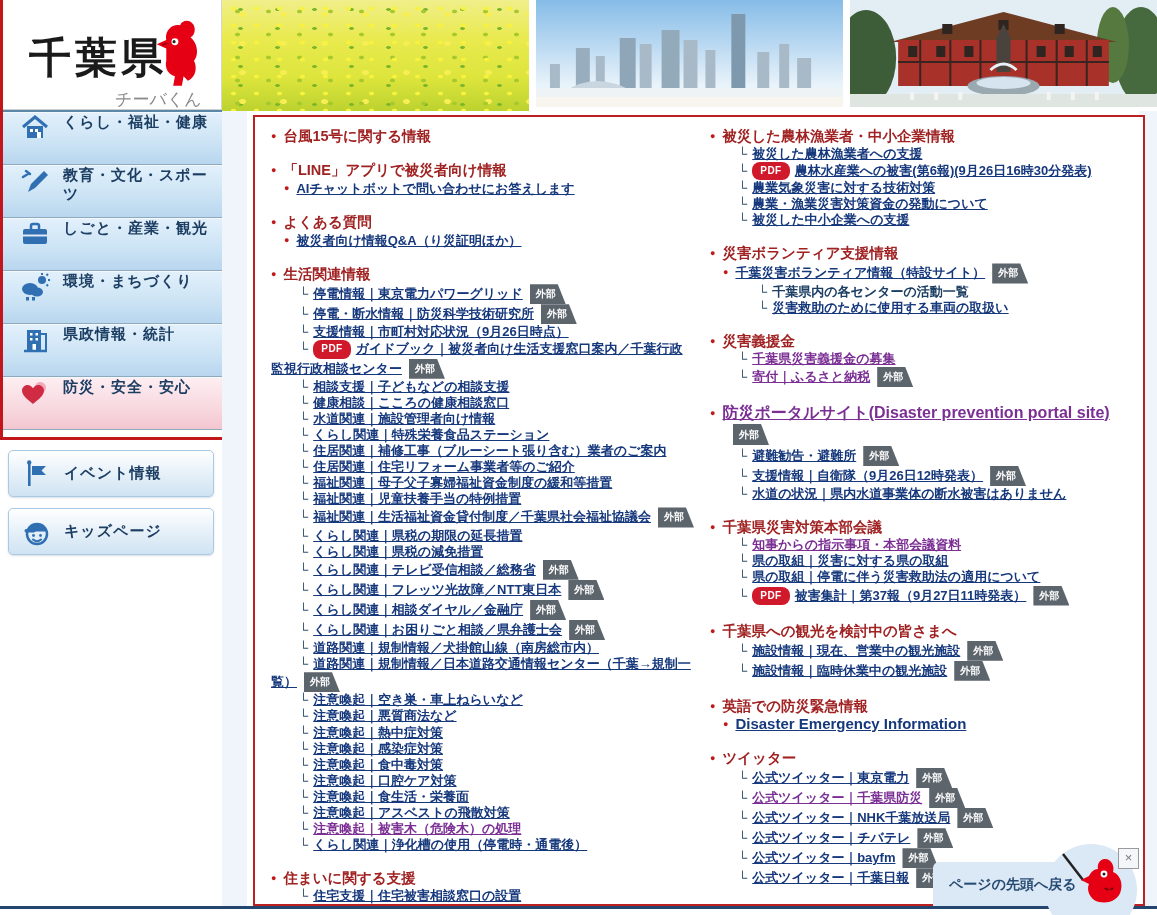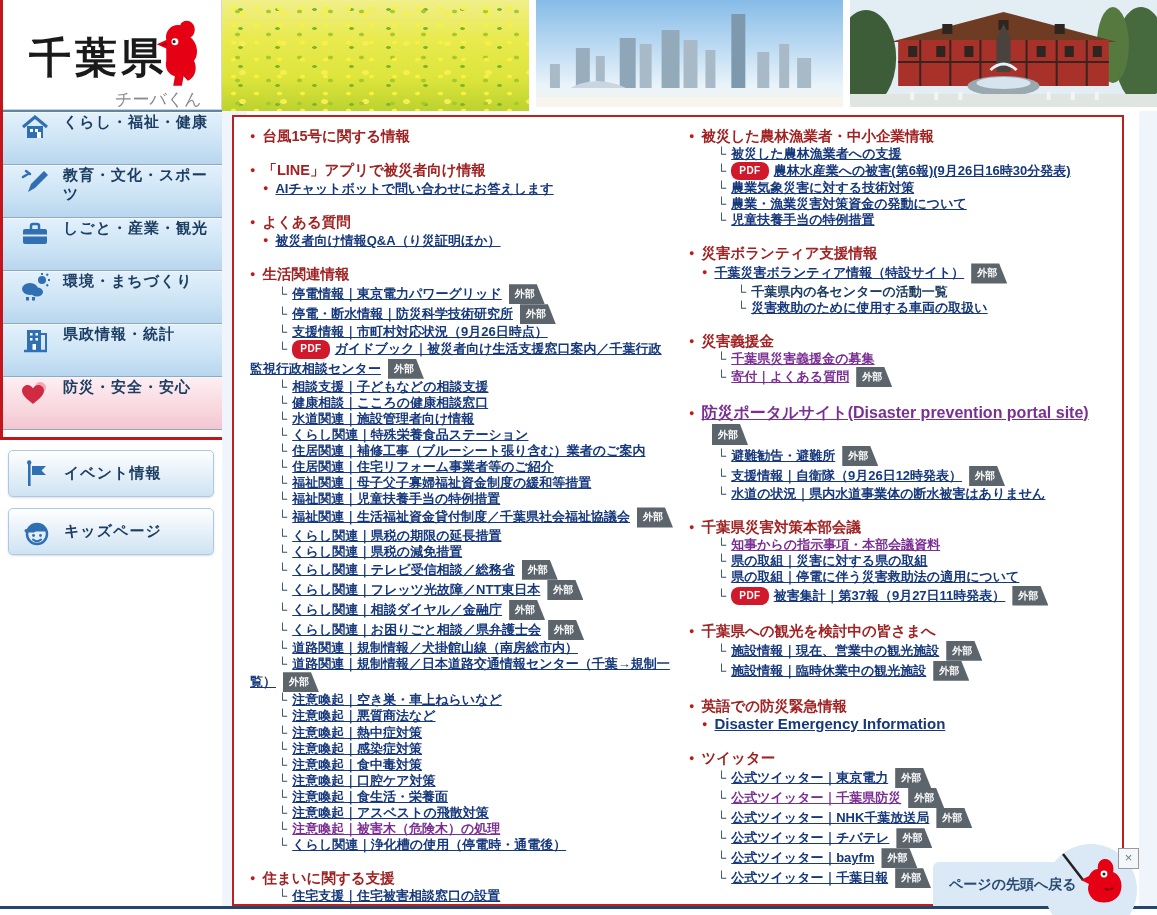--- a/index.html
+++ b/index.html
@@ -33,21 +33,21 @@
      background-image:
        radial-gradient(#f8f23c 2px, transparent 3px),
        radial-gradient(#a8c92e 2px, transparent 3px),
        radial-gradient(#f6ee52 3px, transparent 4px),
        radial-gradient(#7ab52a 2px, transparent 3px),
        linear-gradient(180deg,#f0ef8a 0%,#e9ea4e 35%,#dde53c 70%,#bcd22f 100%);
      background-size:23px 17px,31px 23px,41px 29px,37px 19px,100% 100%;}
   
   .gutter-left{position:absolute;left:222px;top:111px;width:25px;height:795px;background:#eff5fb;}
   .gutter-right{position:absolute;left:1139px;top:111px;width:18px;height:795px;background:#eff5fb;}
-  .content{position:absolute;left:232px;top:115px;width:892px;height:791px;box-sizing:border-box;
+  .content{position:absolute;left:253px;top:115px;width:892px;height:791px;box-sizing:border-box;
            border:2px solid #bc2020;background:#fff;display:flex;gap:16px;padding:8px 10px 0 16px;overflow:hidden;}
   .col{width:428px;overflow:hidden;}
   
   .section{margin-top:17px;}
   .col .section:first-child{margin-top:3px;}
   .heading{font-size:14.5px;line-height:17px;font-weight:bold;}
   .htext{color:#a02222;}
   .heading .bullet,.item .dot{color:#c11818;font-size:9px;vertical-align:2px;margin-right:7px;}
   .hlink{font-weight:bold;text-decoration:underline;cursor:pointer;}
   .hlink.visited{color:#7b2f94;}
@@ -321,36 +321,36 @@
       </div>
     </div>
   <div class="col" id="col-right">
       <div class="section">
         <div class="heading"><span class="bullet">●</span><span class="htext">被災した農林漁業者・中小企業情報</span></div>
         <ul class="items">
           <li class="item"><span class="tree">└</span><a class="txt link">被災した農林漁業者への支援</a></li>
           <li class="item"><span class="tree">└</span><span class="pdf-badge">PDF</span><a class="txt link">農林水産業への被害(第6報)(9月26日16時30分発表)</a></li>
           <li class="item"><span class="tree">└</span><a class="txt link">農業気象災害に対する技術対策</a></li>
           <li class="item"><span class="tree">└</span><a class="txt link">農業・漁業災害対策資金の発動について</a></li>
-          <li class="item"><span class="tree">└</span><a class="txt link">児童扶養手当の特例措置</a></li>
+          <li class="item"><span class="tree">└</span><a class="txt link">被災した中小企業への支援</a></li>
         </ul>
       </div>
       <div class="section">
         <div class="heading"><span class="bullet">●</span><span class="htext">災害ボランティア支援情報</span></div>
         <ul class="items">
           <li class="item dot-item"><span class="dot">●</span><a class="txt link">千葉災害ボランティア情報（特設サイト）</a><span class="ext-badge">外部</span></li>
           <li class="item nested"><span class="tree">└</span><span class="txt plain">千葉県内の各センターの活動一覧</span></li>
           <li class="item nested"><span class="tree">└</span><a class="txt link">災害救助のために使用する車両の取扱い</a></li>
         </ul>
       </div>
       <div class="section">
         <div class="heading"><span class="bullet">●</span><span class="htext">災害義援金</span></div>
         <ul class="items">
           <li class="item"><span class="tree">└</span><a class="txt visited">千葉県災害義援金の募集</a></li>
-          <li class="item"><span class="tree">└</span><a class="txt visited">寄付｜よくある質問</a><span class="ext-badge">外部</span></li>
+          <li class="item"><span class="tree">└</span><a class="txt visited">寄付｜ふるさと納税</a><span class="ext-badge">外部</span></li>
         </ul>
       </div>
       <div class="section">
         <div class="heading"><span class="bullet">●</span><a class="hlink visited portal">防災ポータルサイト(Disaster prevention portal site)</a></div>
         <div class="ext-line"><span class="ext-badge">外部</span></div>
         <ul class="items">
           <li class="item"><span class="tree">└</span><a class="txt link">避難勧告・避難所</a><span class="ext-badge">外部</span></li>
           <li class="item"><span class="tree">└</span><a class="txt link">支援情報｜自衛隊（9月26日12時発表）</a><span class="ext-badge">外部</span></li>
           <li class="item"><span class="tree">└</span><a class="txt link">水道の状況｜県内水道事業体の断水被害はありません</a></li>
         </ul>

